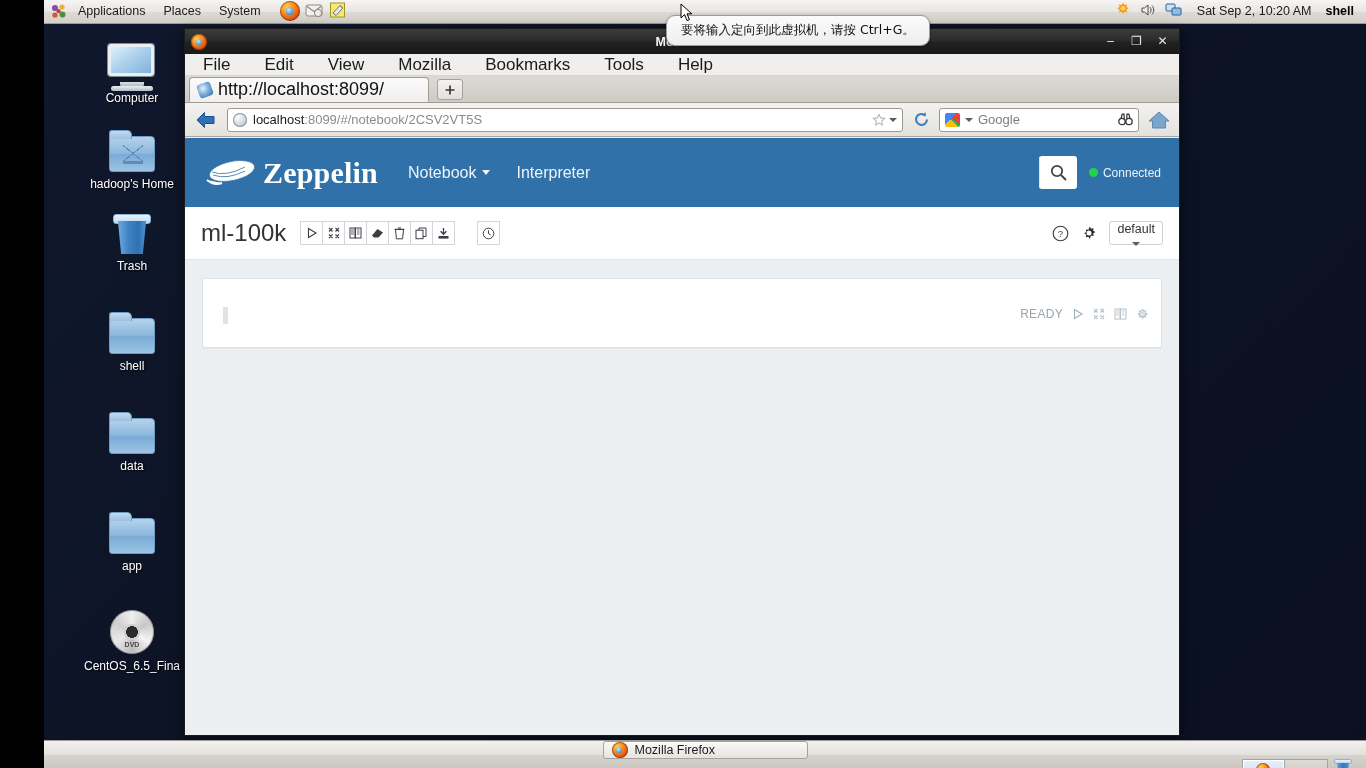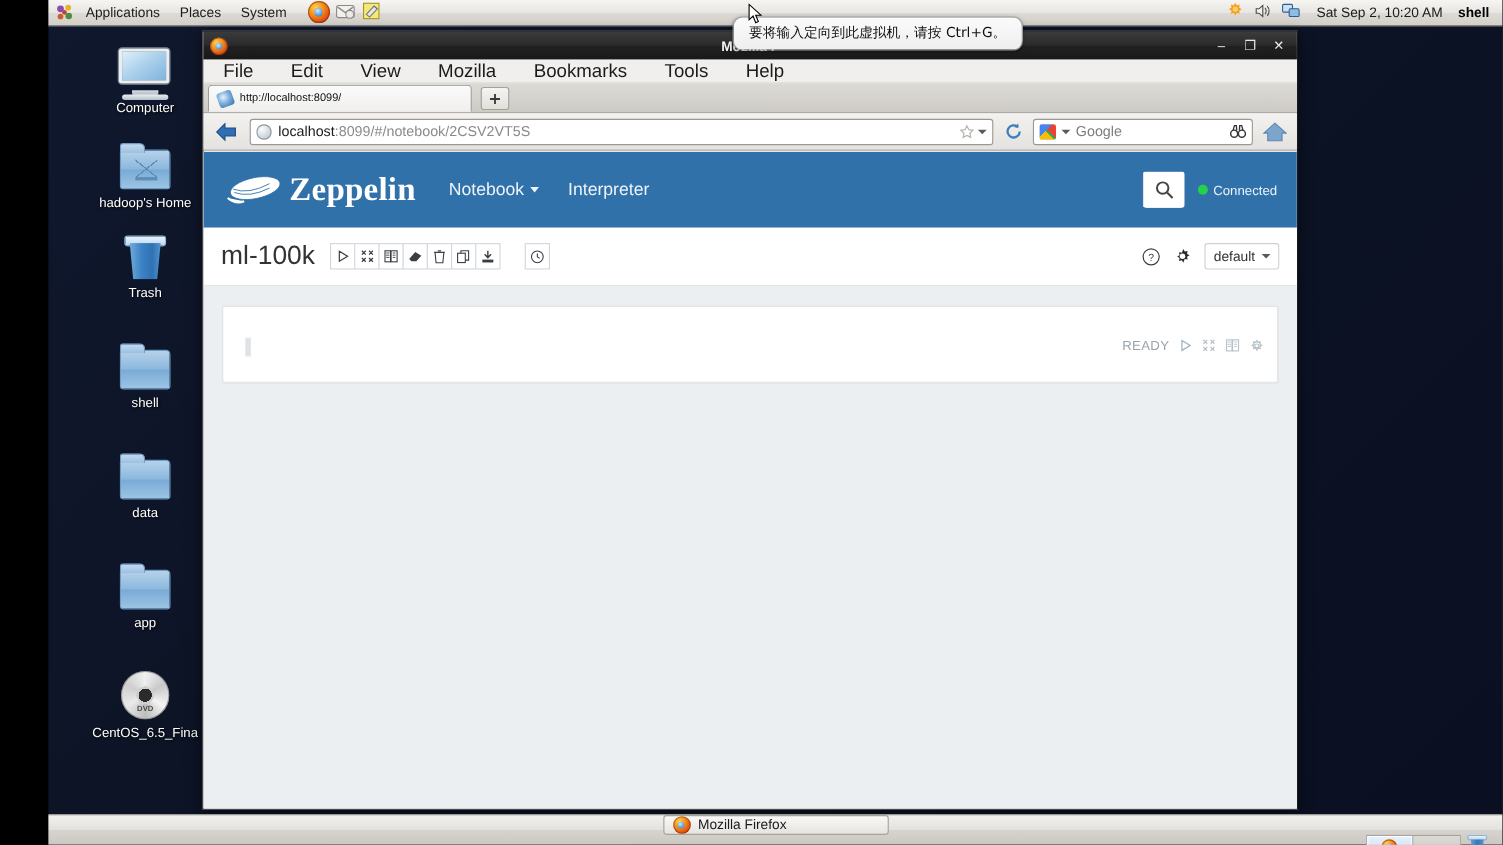--- a/index.html
+++ b/index.html
@@ -147,21 +147,21 @@
   .menu-item { padding: 2px 6px; cursor: default; }
 
   #ff-tabbar {
     height: 27px; background: linear-gradient(to bottom,#dcdad5,#cecbc5);
     display: flex; align-items: flex-end; padding-left: 4px; border-bottom: 1px solid #9f9c96;
   }
   #ff-tab {
     height: 25px; width: 240px; background: linear-gradient(to bottom,#fbfbfb,#f0efed);
     border: 1px solid #9f9c96; border-bottom: 1px solid #f0efed;
     border-radius: 4px 4px 0 0; display: flex; align-items: center;
-    padding: 0 8px; font-size: 10px; color: #111; gap: 6px;
+    padding: 0 8px; font-size: 18px; color: #111; gap: 6px;
   }
   #ff-tab-favicon {
     width:14px;height:14px;border-radius:3px;flex:0 0 auto;
     background: radial-gradient(circle at 40% 35%, #e6f1fb 0%, #7fb0dd 45%, #2f6fab 100%);
     transform: rotate(-20deg);
   }
   #ff-tab-label { white-space: nowrap; overflow: hidden; text-overflow: ellipsis; }
   #ff-newtab {
     margin-left: 8px; margin-bottom: 2px; width: 26px; height: 21px;
     border: 1px solid #a5a29c; border-radius: 3px;
@@ -251,21 +251,21 @@
     width: 23px; height: 24px; border: 1px solid #d2d6da; margin-left: -1px;
     background: #fff; display: flex; align-items: center; justify-content: center;
     cursor: pointer; color: #3a3f44;
   }
   .tb-btn:first-child { margin-left: 0; }
   #tb-clock { margin-left: 22px; }
   #nb-right { margin-left: auto; display:flex; align-items:center; gap: 12px; }
   .hdr-ico { cursor: pointer; color:#3a3f44; display:flex;align-items:center; }
   #interp-select {
     border: 1px solid #ccd1d5; border-radius: 3px; height: 24px; padding: 0 7px;
-    display:flex;align-items:center;gap:6px;font-size:12.5px;color:#333;cursor:pointer;background:#fff;
+    display:flex;align-items:center;gap:6px;font-size:12.5px;color:#333;cursor:pointer;background:#fff;flex-direction:column;
   }
 
   #zep-body { background: #eceff1; padding: 18px 17px 0 17px; height: calc(100% - 105px); }
   #paragraph {
     background: #fff; border: 1px solid #e0e4e6; border-radius: 2px;
     height: 70px; position: relative; box-shadow: 0 1px 1px rgba(0,0,0,.03);
   }
   #para-cursor {
     position:absolute; left:20px; top:28px; width:5px; height:17px;
     background: #dfe3e6;

